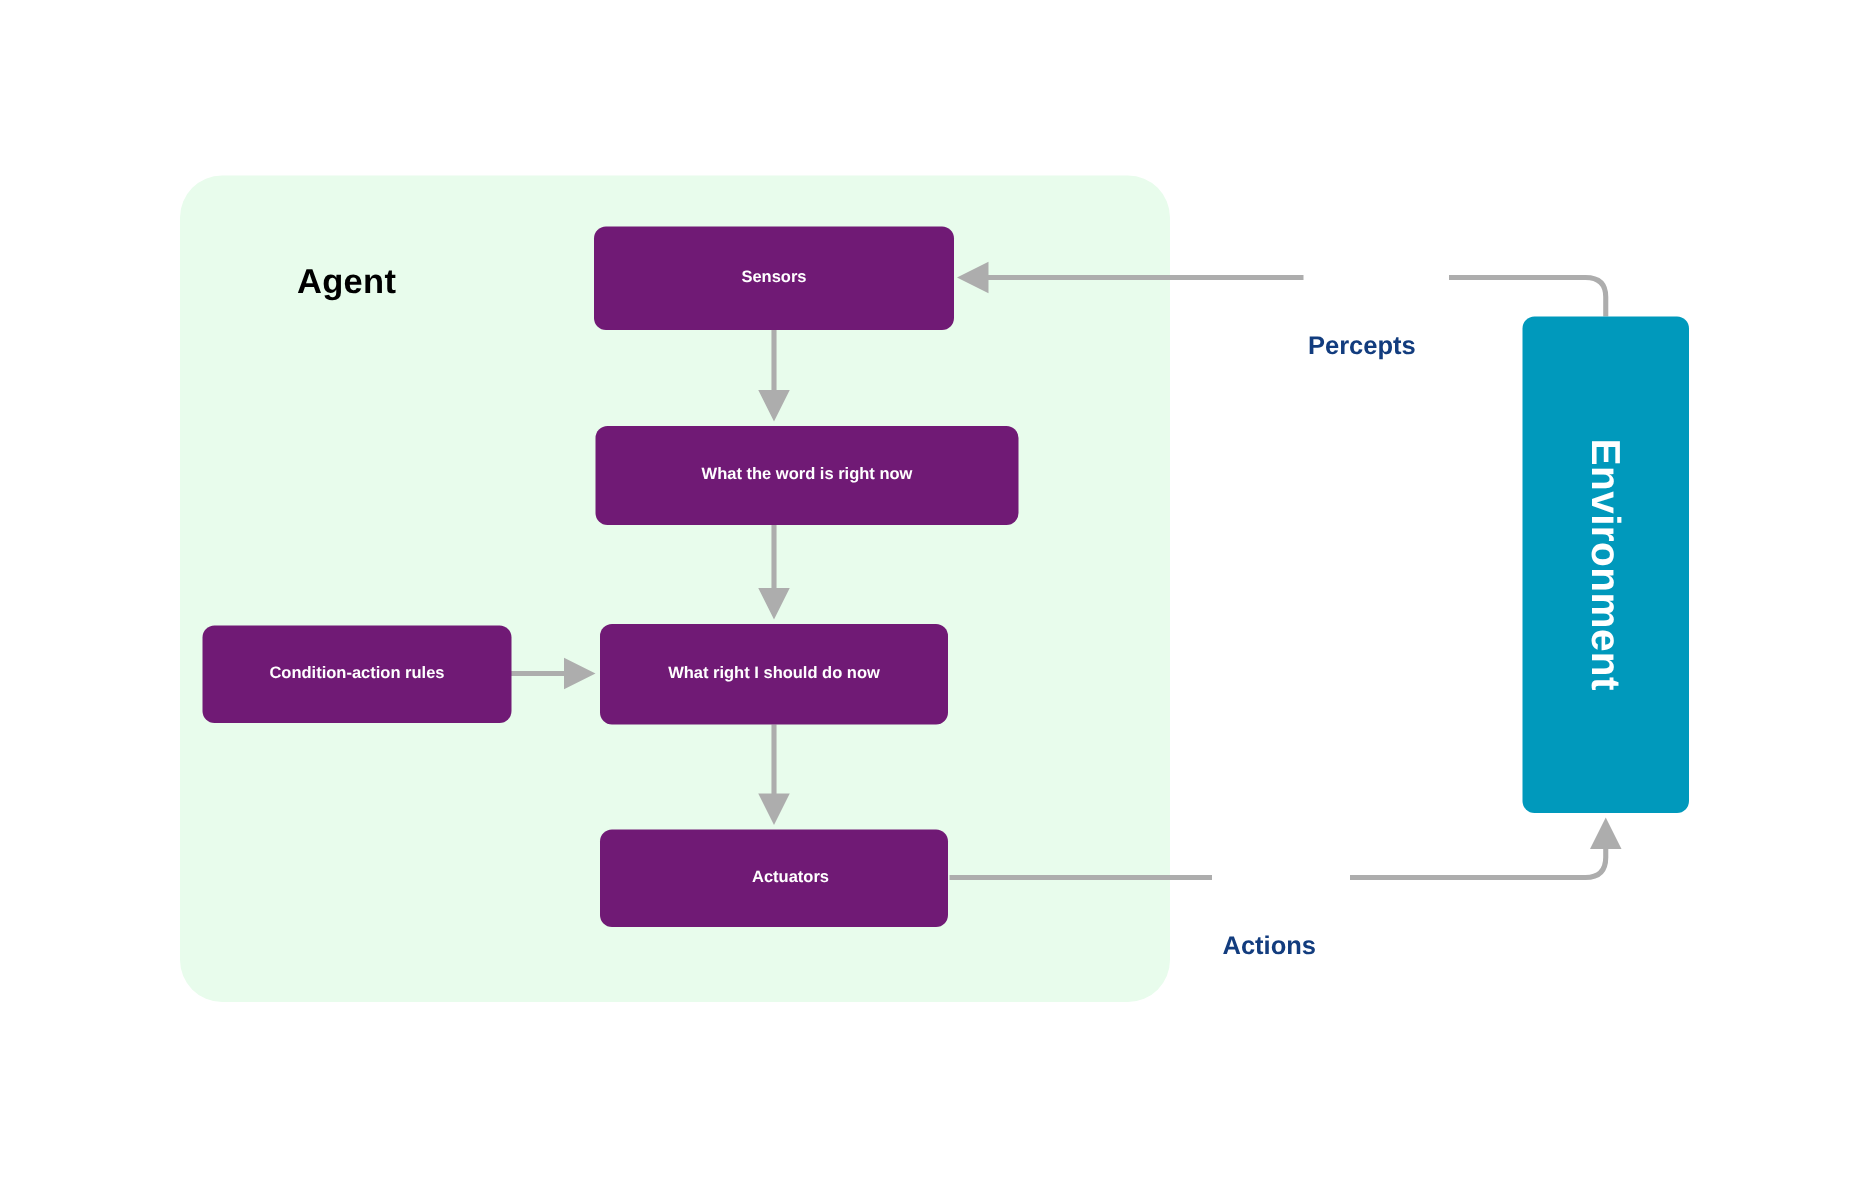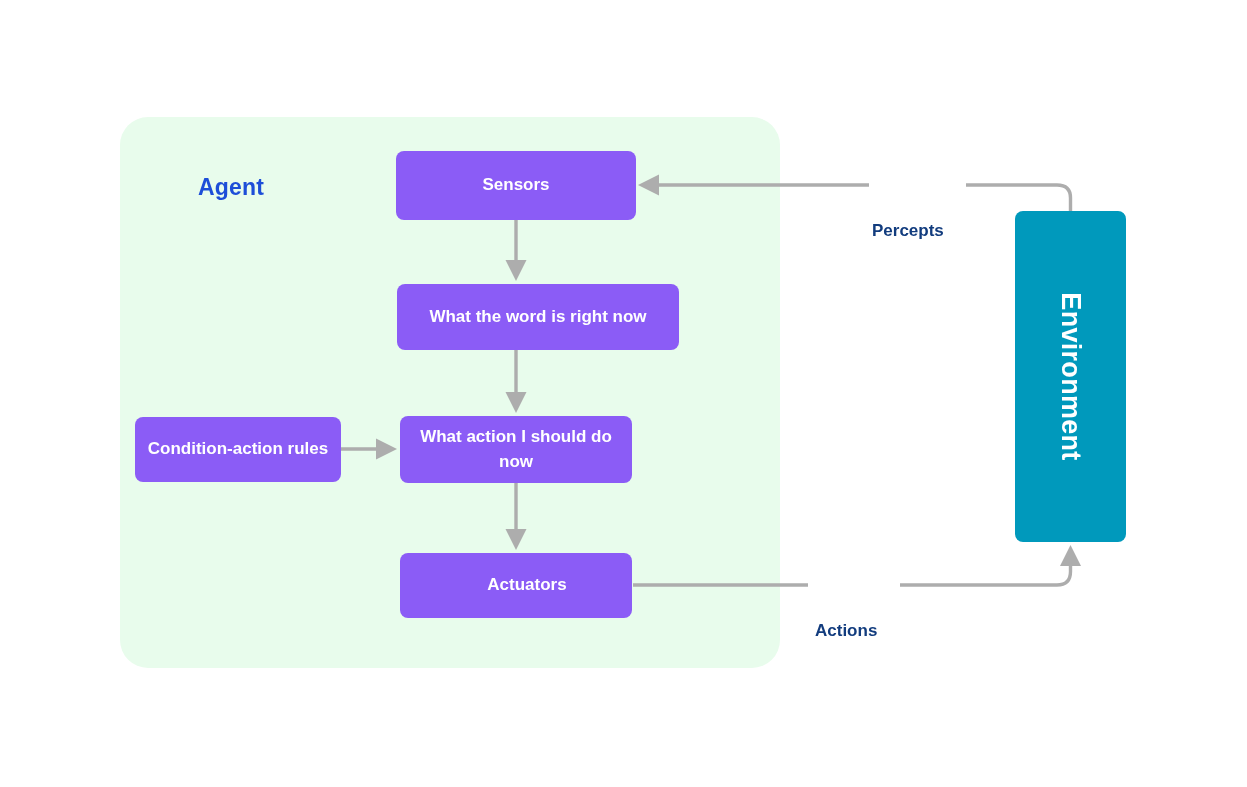--- a/index.html
+++ b/index.html
@@ -29,33 +29,33 @@
     background: #e8fcec;
     border-radius: 28px;
   }
 
   #agent-label {
     position: absolute;
     left: 198px;
     top: 174px;
     font-size: 23px;
     font-weight: bold;
-    color: #1d4ed8;
+    color: #000000;
     letter-spacing: 0.2px;
     white-space: nowrap;
     text-align: right;
   }
 
   
   .node {
     position: absolute;
-    background: #8b5cf6;
+    background: #701a75;
     border-radius: 8px;
     color: #ffffff;
-    font-size: 17px;
+    font-size: 11px;
     font-weight: bold;
     line-height: 1.42;
     text-align: center;
     display: flex;
     align-items: center;
     justify-content: center;
     box-sizing: border-box;
     padding: 4px 10px;
   }
 
@@ -159,21 +159,21 @@
       <polygon class="edge-head" points="1070.5,545 1060,566 1081,566"></polygon>
     </g>
   </svg>
 
   <div class="node" id="node-sensors">Sensors</div>
 
   <div class="node" id="node-world-state">What the word is right now</div>
 
   <div class="node" id="node-rules">Condition-action rules</div>
 
-  <div class="node" id="node-action-choice">What action I should do now</div>
+  <div class="node" id="node-action-choice">What right I should do now</div>
 
   <div class="node" id="node-actuators">Actuators</div>
 
   <div id="node-environment">
     <span class="vtext">Environment</span>
   </div>
 
   <div class="edge-label" id="label-percepts">Percepts</div>
 
   <div class="edge-label" id="label-actions">Actions</div>

